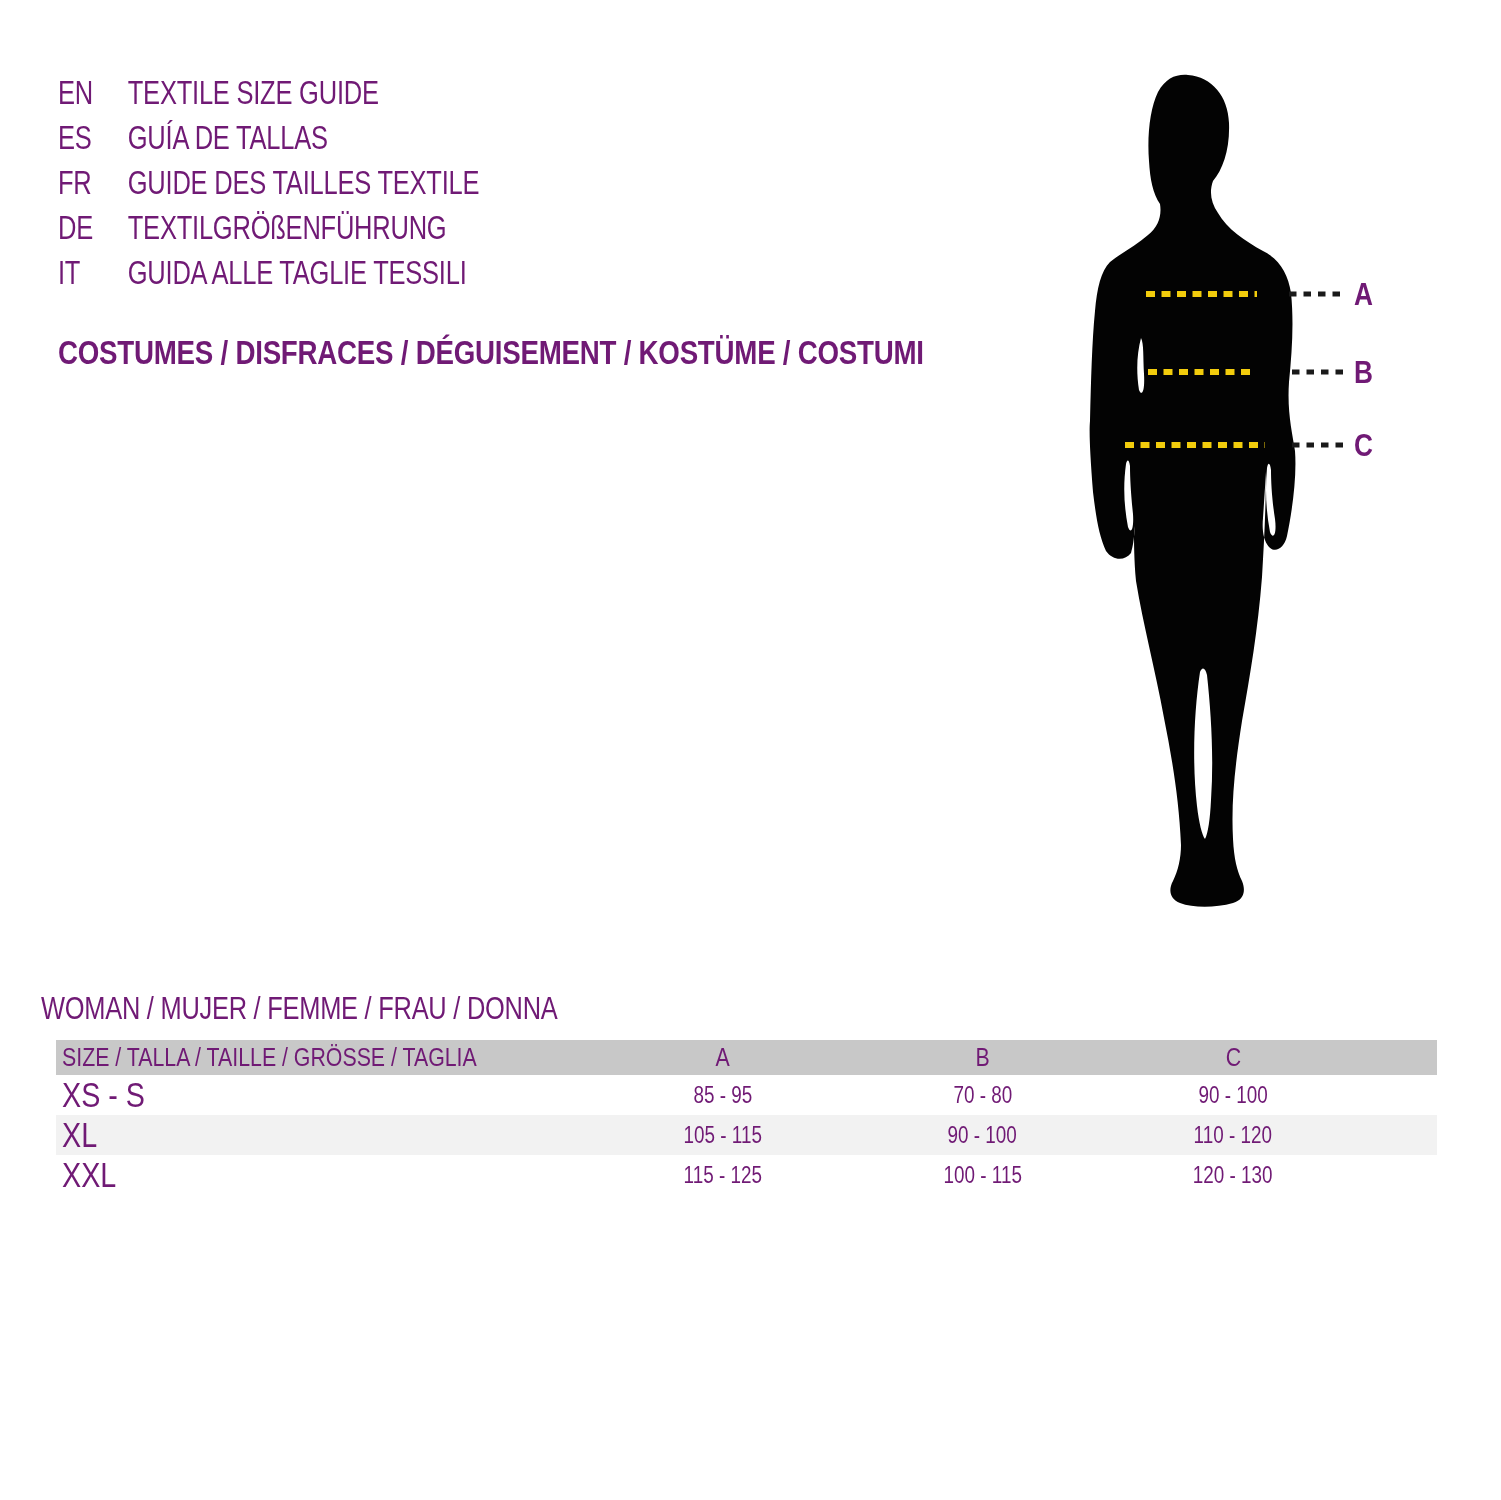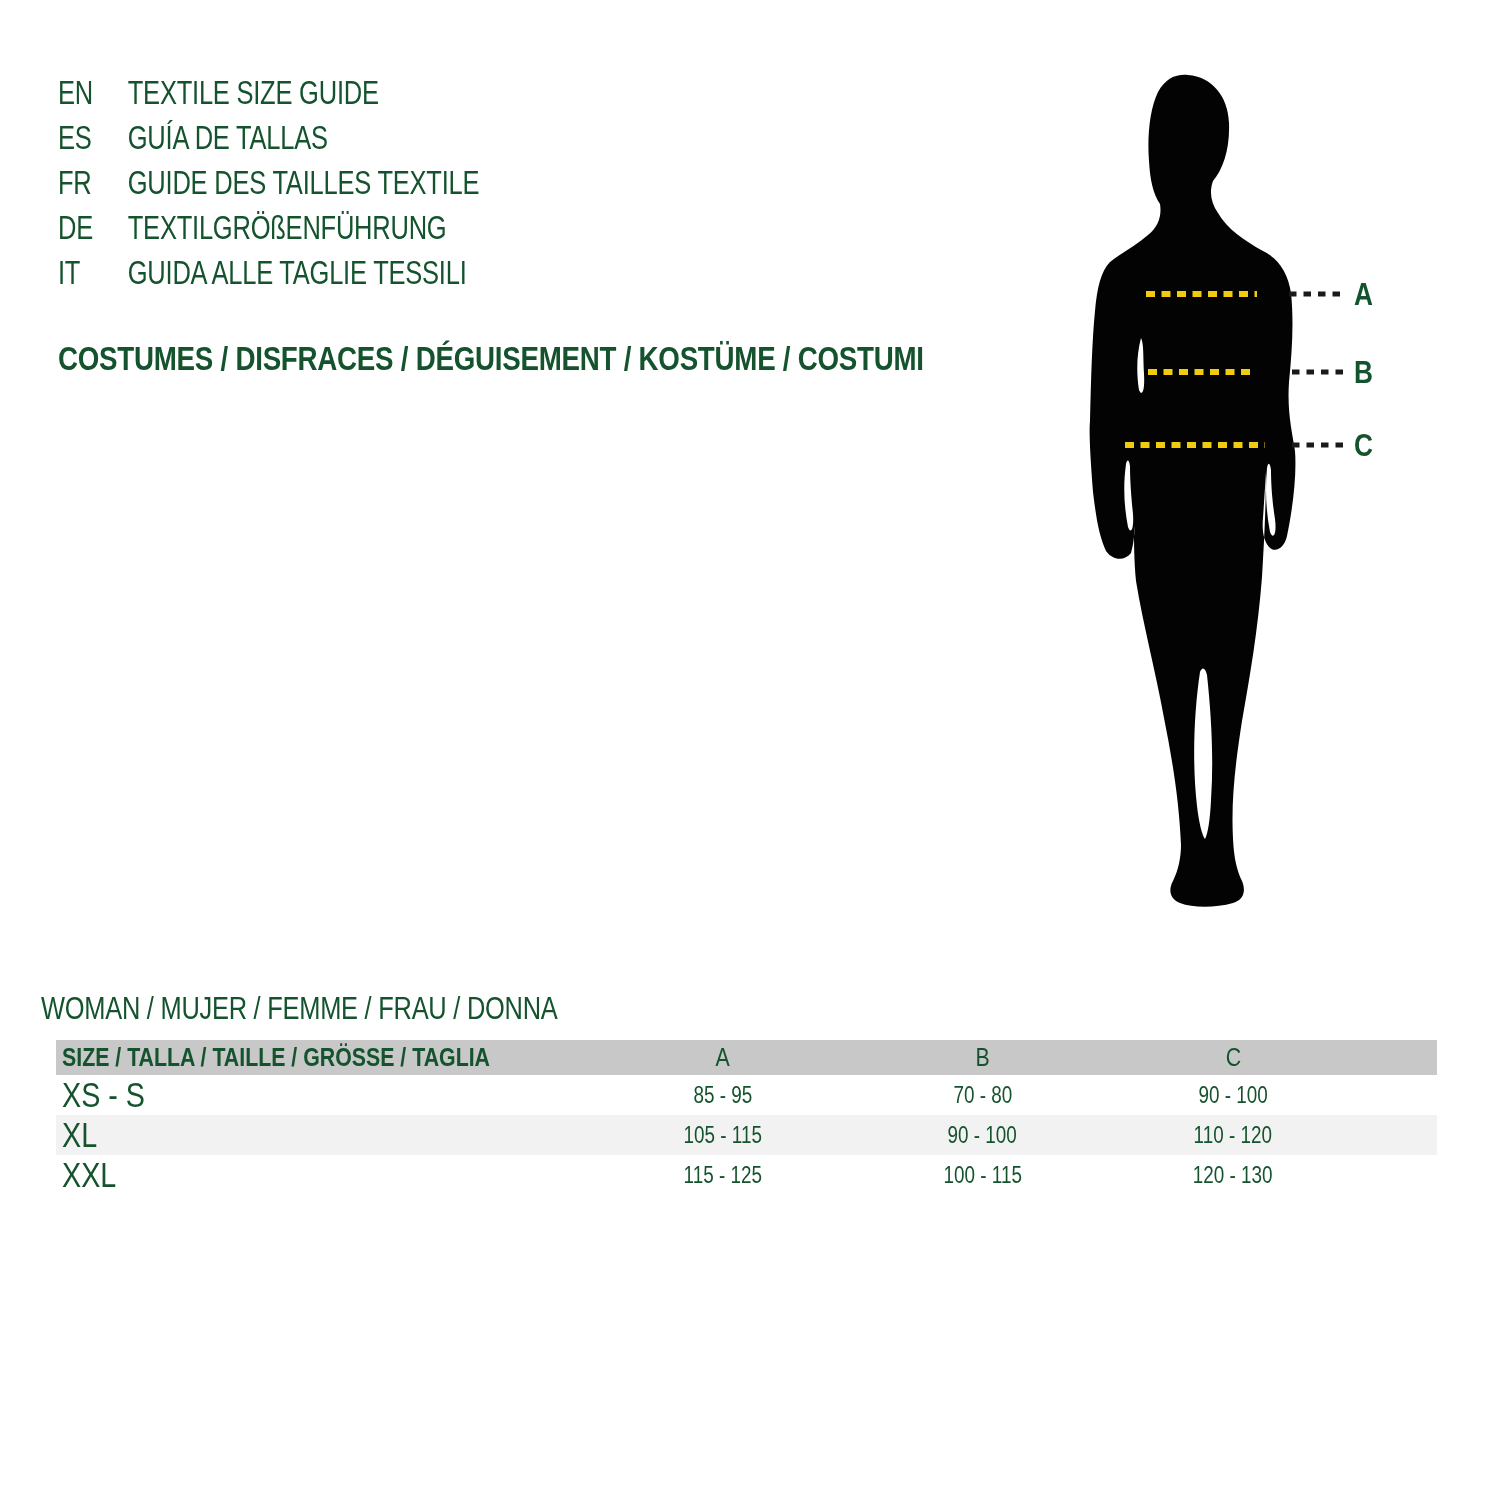--- a/index.html
+++ b/index.html
@@ -3,51 +3,51 @@
 <meta charset="utf-8">
 <style>
   html, body { margin: 0; padding: 0; background: #ffffff; }
   #page {
     position: relative;
     width: 1501px;
     height: 1500px;
     background: #ffffff;
     overflow: hidden;
     font-family: "Liberation Sans", "DejaVu Sans", sans-serif;
-    color: #14532d;
+    color: #701a75;
   }
   .abs { position: absolute; }
   .cxM { display: inline-block; transform: scaleX(0.82); transform-origin: 0 50%; white-space: nowrap; }
   .cxH { display: inline-block; transform: scaleX(0.84); transform-origin: 0 50%; white-space: nowrap; }
   .cxC { display: inline-block; transform: scaleX(0.82); transform-origin: 50% 50%; white-space: nowrap; }
 
   
   #lang-list { left: 58px; top: 70px; }
   .lang-row { display: flex; height: 45px; line-height: 45px; font-size: 34px; letter-spacing: -0.3px; }
   .lang-row .inner { display: flex; transform: scaleX(0.75); transform-origin: 0 50%; white-space: nowrap; }
   .lang-code { width: 93px; flex: 0 0 93px; }
 
   
-  #costumes-heading { left: 58px; top: 334px; font-size: 33px; font-weight: bold; line-height: 38px; letter-spacing: -0.3px; margin-top: 6px; }
+  #costumes-heading { left: 58px; top: 334px; font-size: 33px; font-weight: bold; line-height: 38px; letter-spacing: -0.3px; }
 
   
   #figure-svg { left: 0; top: 0; }
   .marker-label { font-size: 32px; font-weight: bold; line-height: 38px; width: 60px; }
 
   
   #woman-heading { left: 41px; top: 990px; font-size: 31px; line-height: 38px; letter-spacing: -0.3px; }
 
   
   #size-table { left: 56px; top: 1040px; width: 1381px; border-collapse: collapse; table-layout: fixed; }
   #size-table td, #size-table th { padding: 0; margin: 0; height: 35px; vertical-align: middle; font-weight: normal; }
   #size-table .hdr td { background: #c8c8c8; font-size: 26px; }
   #size-table tbody tr:nth-child(even) td { background: #f2f2f2; }
   #size-table .lbl { text-align: left; padding-left: 6px; font-size: 35px; }
   #size-table .val { text-align: center; font-size: 23px; }
-  #size-table .hdr .lbl { font-size: 26px; font-weight: bold; }
+  #size-table .hdr .lbl { font-size: 26px; }
 
   
   #legend { left: 58px; top: 1292px; }
   .legend-line { height: 46px; line-height: 46px; font-size: 28px; letter-spacing: -0.3px; }
 </style>
 </head>
 <body>
 
 <div id="page">
 

